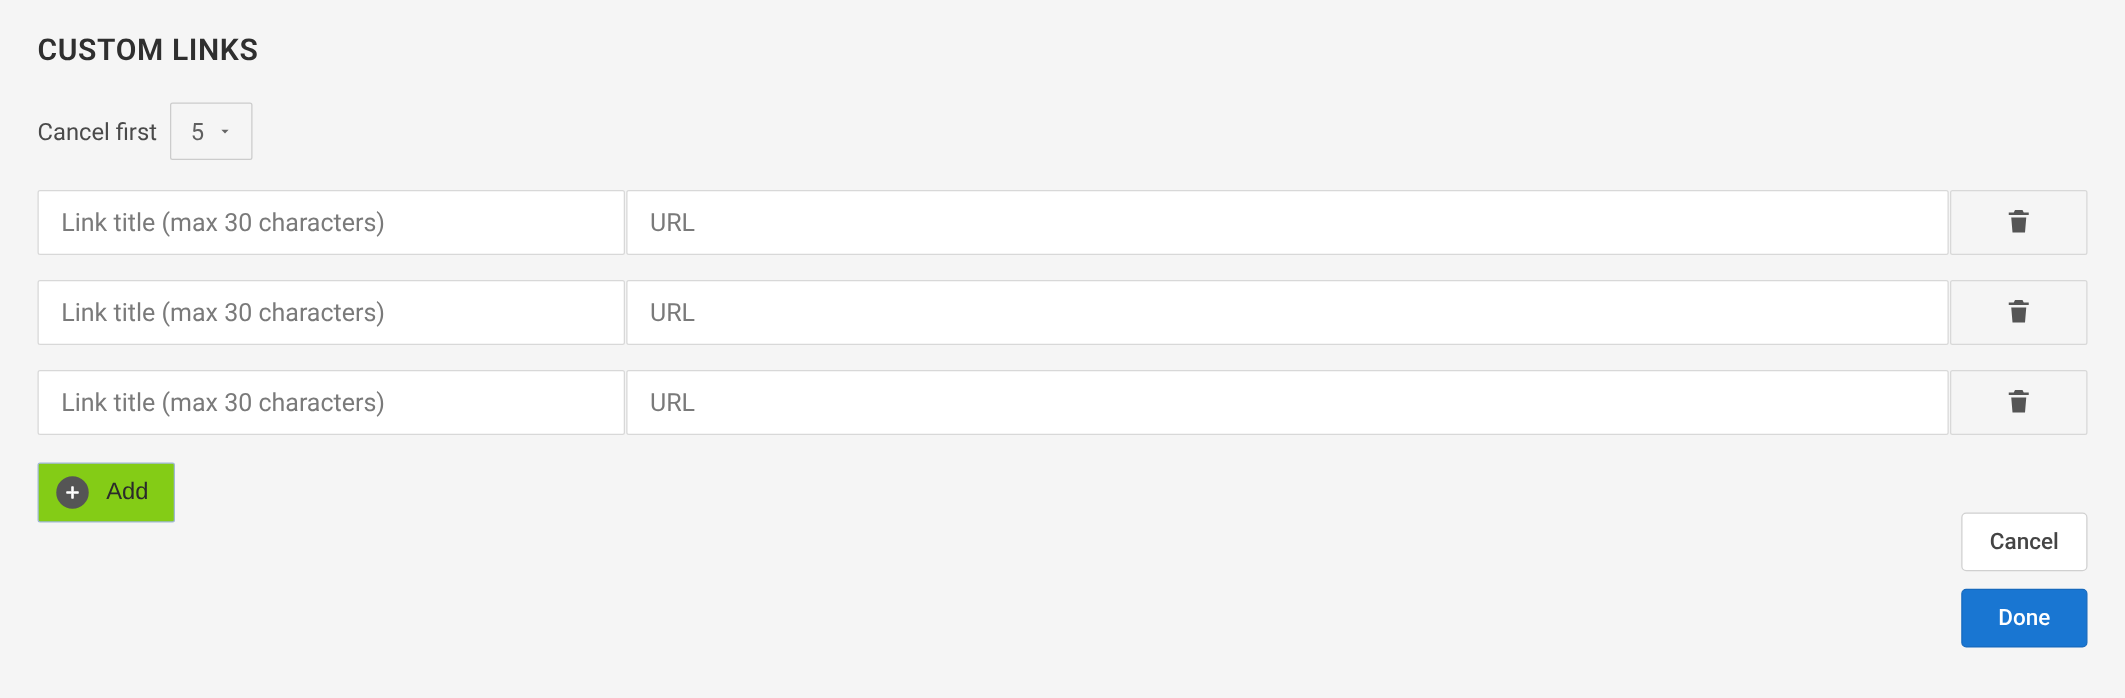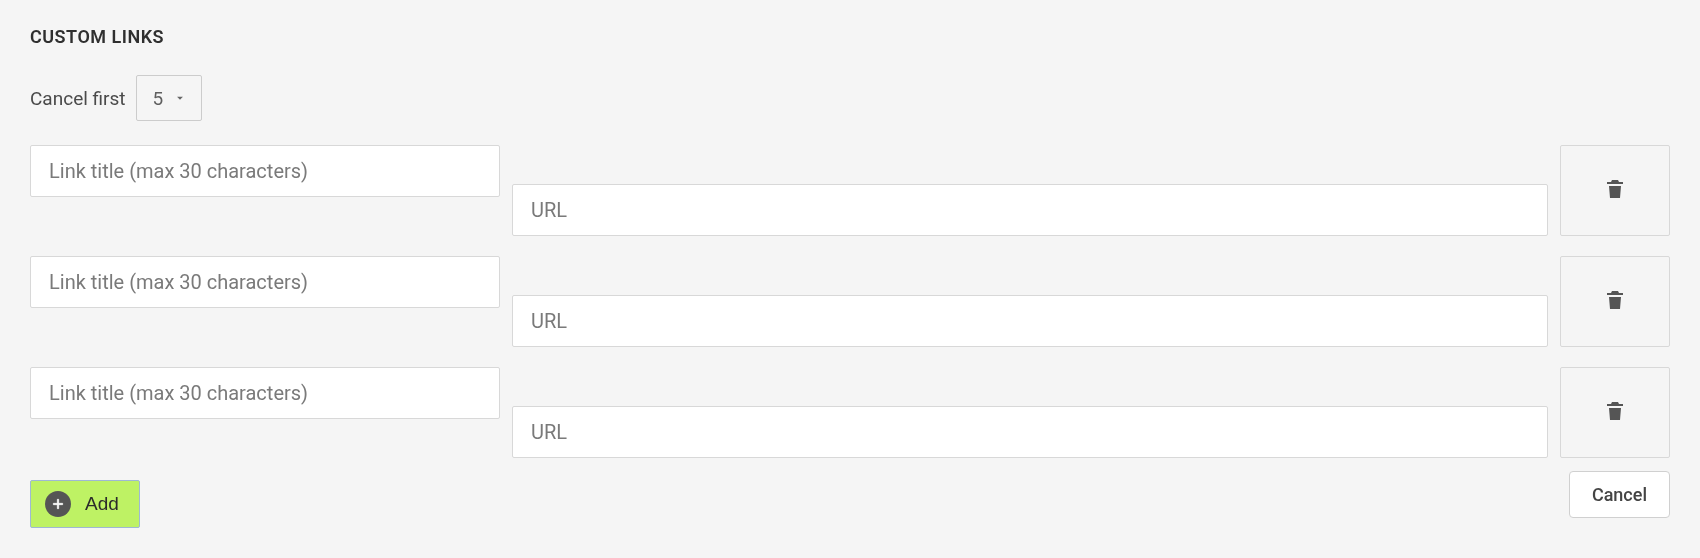--- a/index.html
+++ b/index.html
@@ -4,21 +4,21 @@
   <style>
     * { margin: 0; padding: 0; box-sizing: border-box; }
     body {
       font-family: Roboto, Arial, sans-serif;
       background: #f5f5f5;
       padding: 26px 30px;
       width: 1700px;
       height: 558px;
     }
     .section-title {
-      font-size: 18px;
+      font-size: 24px;
       font-weight: 600;
       letter-spacing: 0.5px;
       color: #2f2f2f;
       margin-bottom: 28px;
     }
     .overlay-row {
       display: flex;
       align-items: center;
       gap: 10px;
       font-size: 19px;
@@ -33,53 +33,53 @@
       border-radius: 2px;
       background: #fff0;
       padding: 8px 14px 8px 16px;
       font-size: 19px;
       color: #5f5f5f;
       cursor: pointer;
       height: 46px;
     }
     .select-box svg { width: 14px; height: 14px; fill: #666; }
     .link-rows { display: flex; flex-direction: column; gap: 20px; }
-    .link-row { display: flex; gap: 12px; align-items: stretch; }
+    .link-row { display: flex; gap: 1px; align-items: stretch; }
     .input {
       border: 1px solid #d8d8d8;
       background: #fff;
       font-family: inherit;
       font-size: 20px;
       color: #333;
       padding: 0 18px;
       height: 52px;
       border-radius: 2px;
     }
     .input::placeholder { color: #7a7a7a; }
     .title-input { width: 470px; }
-    .url-input   { flex: 1; margin-top: 39px; }
+    .url-input   { flex: 1; }
     .delete-btn {
       width: 110px;
       border: 1px solid #d8d8d8;
       background: #f5f5f5;
       border-radius: 2px;
       display: flex;
       align-items: center;
       justify-content: center;
       cursor: pointer;
     }
     .delete-btn svg { width: 24px; height: 26px; fill: #555; }
     .add-btn {
       margin-top: 22px;
       display: inline-flex;
       align-items: center;
       gap: 14px;
       padding: 10px 20px 10px 14px;
       border: 1px solid #9fb8d4;
-      background: #bef264;
+      background: #84cc16;
       border-radius: 2px;
       font-size: 19px;
       font-weight: 500;
       color: #2b2b2b;
       cursor: pointer;
     }
     .add-btn .plus-circle {
       width: 26px; height: 26px;
       border-radius: 50%;
       background: #555;
@@ -172,16 +172,17 @@
   <span class="plus-circle">
     <svg viewBox="0 0 24 24">
         <path d="M11 5h2v6h6v2h-6v6h-2v-6H5v-2h6z"></path>
       </svg>
   </span>
   <span>Add</span>
 </button>
 
 <div class="footer">
   <button class="btn btn-cancel">Cancel</button>
+  <button class="btn btn-done">Done</button>
 </div>
 
 
 
 
 </body></html>

